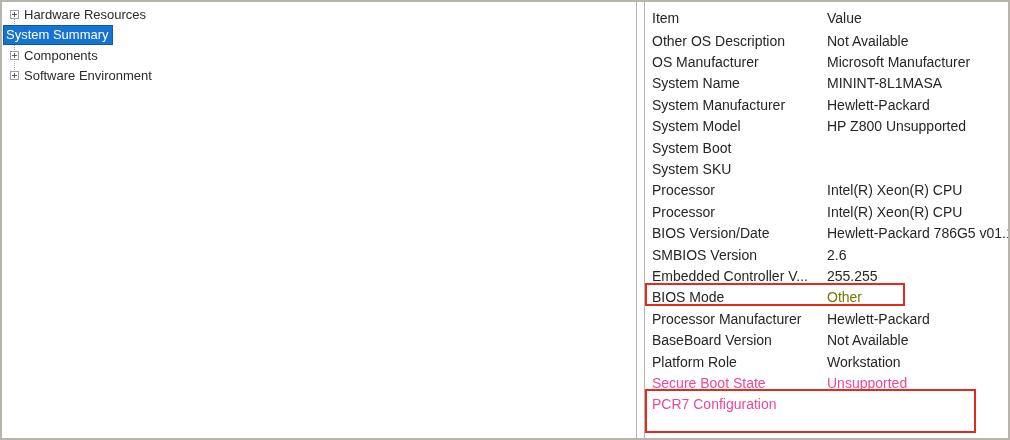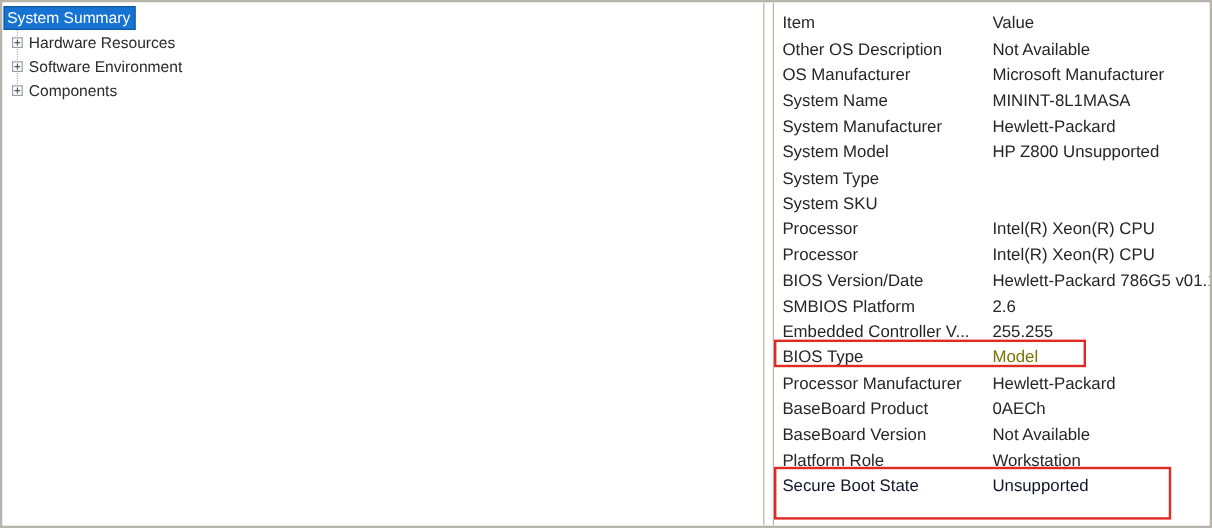--- a/index.html
+++ b/index.html
@@ -91,57 +91,57 @@
     white-space: nowrap;
   }
   .cell-value {
     flex: 1;
     overflow: hidden;
     white-space: pre;
     margin-left: 17px;
   }
   .olive-value .cell-value { color: #7a7400; }
   .olive-row .cell-item,
-  .olive-row .cell-value { color: #0f172a; }
+  .olive-row .cell-value { color: #ec4899; }
   
   .hl-box {
     position: absolute;
     border: 2px solid #e02b20;
     pointer-events: none;
     z-index: 5;
   }
   .hl-box.bios  { left: 643px; top: 281px; width: 260px; height: 23px; }
   .hl-box.boot  { left: 643px; top: 387px; width: 331px; height: 44px; }
 </style>
 </head>
 <body>
 
 <div class="screen">
 
   <div class="left-pane">
     <div class="tree">
       <div class="tree-connector"></div>
 
-      <div class="tree-item root">
-        <span class="sel">System Summary</span>
-      </div>
-
       <div class="tree-item">
         <span class="plus-box"></span>
         <span>Hardware Resources</span>
       </div>
 
+      <div class="tree-item root">
+        <span class="sel">System Summary</span>
+      </div>
+
+      <div class="tree-item">
+        <span class="plus-box"></span>
+        <span>Components</span>
+      </div>
+
       <div class="tree-item">
         <span class="plus-box"></span>
         <span>Software Environment</span>
-      </div>
-
-      <div class="tree-item">
-        <span class="plus-box"></span>
-        <span>Components</span>
       </div>
     </div>
   </div>
 
   <div class="right-pane">
     <div class="row header">
       <span class="cell-item">Item</span>
       <span class="cell-value">Value</span>
     </div>
 
@@ -159,69 +159,66 @@
     </div>
     <div class="row">
       <span class="cell-item">System Manufacturer</span>
       <span class="cell-value">Hewlett-Packard</span>
     </div>
     <div class="row">
       <span class="cell-item">System Model</span>
       <span class="cell-value">HP Z800 Unsupported</span>
     </div>
     <div class="row">
-      <span class="cell-item">System Type</span>
+      <span class="cell-item">System Boot</span>
     </div>
     <div class="row">
       <span class="cell-item">System SKU</span>
     </div>
     <div class="row">
       <span class="cell-item">Processor</span>
       <span class="cell-value">Intel(R) Xeon(R) CPU             E5506</span>
     </div>
     <div class="row">
       <span class="cell-item">Processor</span>
       <span class="cell-value">Intel(R) Xeon(R) CPU             E5506</span>
     </div>
     <div class="row">
       <span class="cell-item">BIOS Version/Date</span>
       <span class="cell-value">Hewlett-Packard 786G5 v01.17, 8/</span>
     </div>
     <div class="row">
-      <span class="cell-item">SMBIOS Platform</span>
+      <span class="cell-item">SMBIOS Version</span>
       <span class="cell-value">2.6</span>
     </div>
     <div class="row">
       <span class="cell-item">Embedded Controller V...</span>
       <span class="cell-value">255.255</span>
     </div>
     <div class="row olive-value">
-      <span class="cell-item">BIOS Type</span>
-      <span class="cell-value">Model</span>
+      <span class="cell-item">BIOS Mode</span>
+      <span class="cell-value">Other</span>
     </div>
     <div class="row">
       <span class="cell-item">Processor Manufacturer</span>
       <span class="cell-value">Hewlett-Packard</span>
-    </div>
-    <div class="row">
-      <span class="cell-item">BaseBoard Product</span>
-      <span class="cell-value">0AECh</span>
     </div>
     <div class="row">
       <span class="cell-item">BaseBoard Version</span>
       <span class="cell-value">Not Available</span>
     </div>
     <div class="row">
       <span class="cell-item">Platform Role</span>
       <span class="cell-value">Workstation</span>
     </div>
     <div class="row olive-row">
       <span class="cell-item">Secure Boot State</span>
       <span class="cell-value">Unsupported</span>
     </div>
     <div class="row olive-row">
+      <span class="cell-item">PCR7 Configuration</span>
     </div>
   </div>
 
   <div class="hl-box bios"></div>
   <div class="hl-box boot"></div>
 
 </div>
 
 </body></html>

